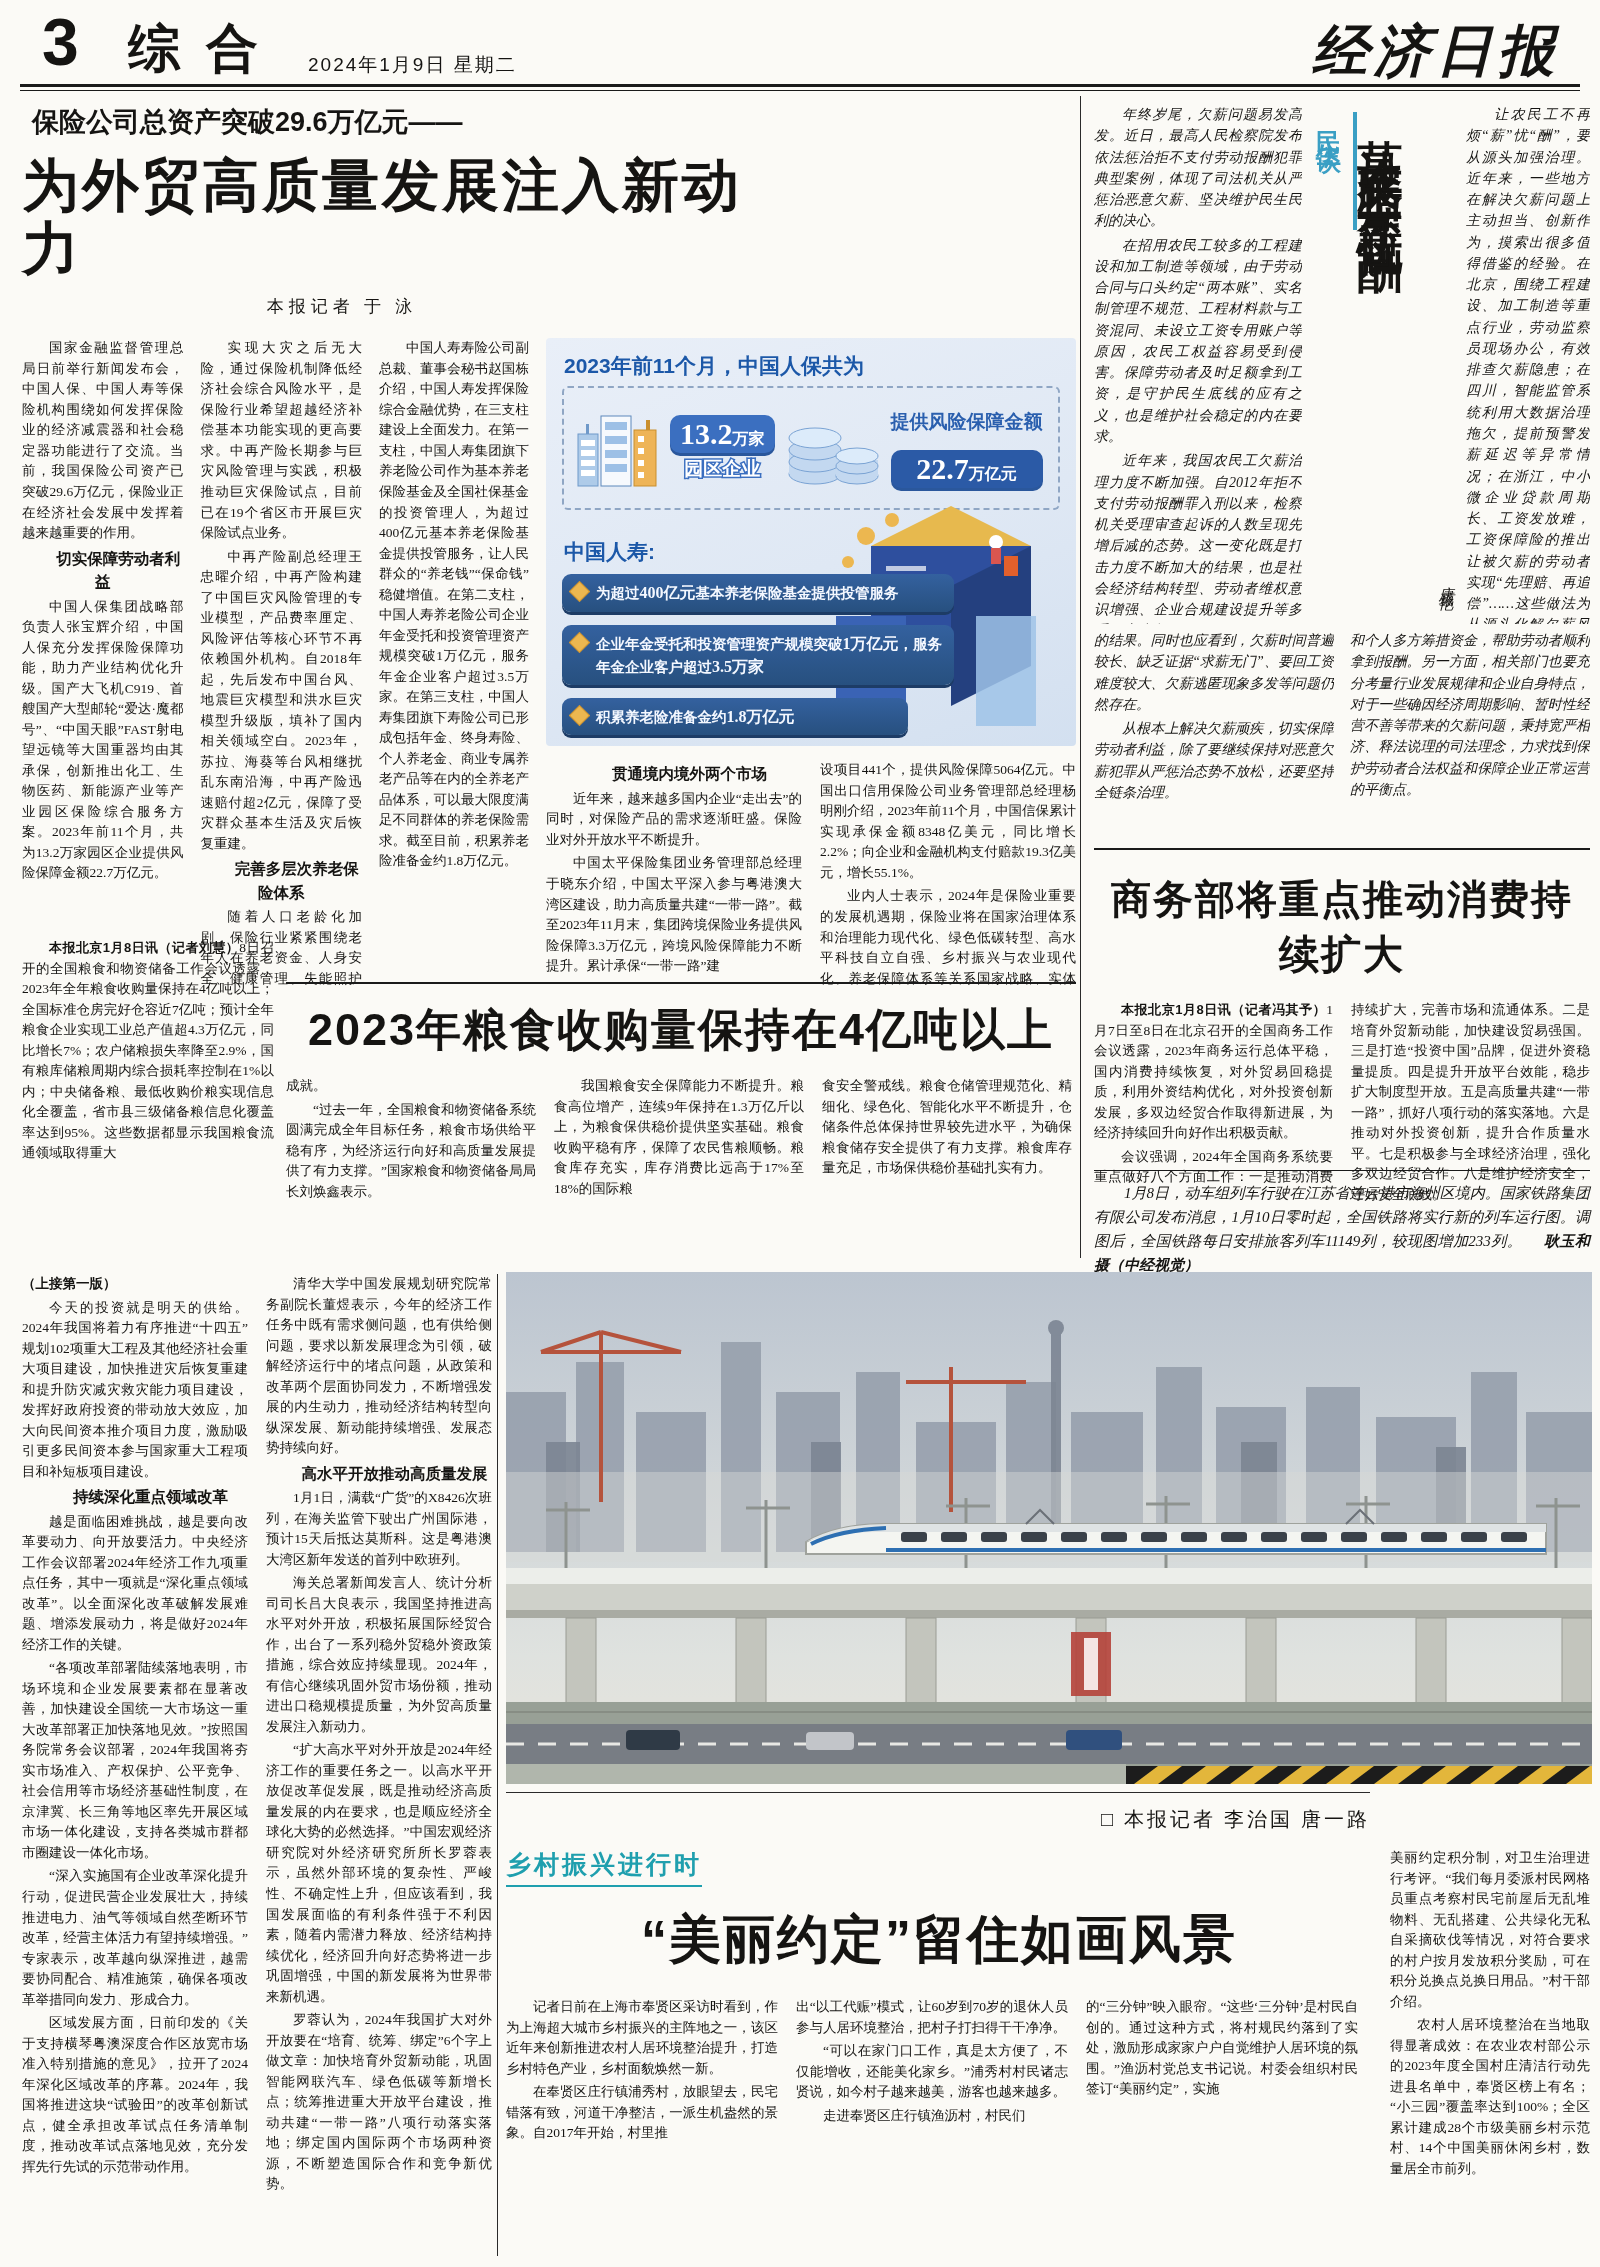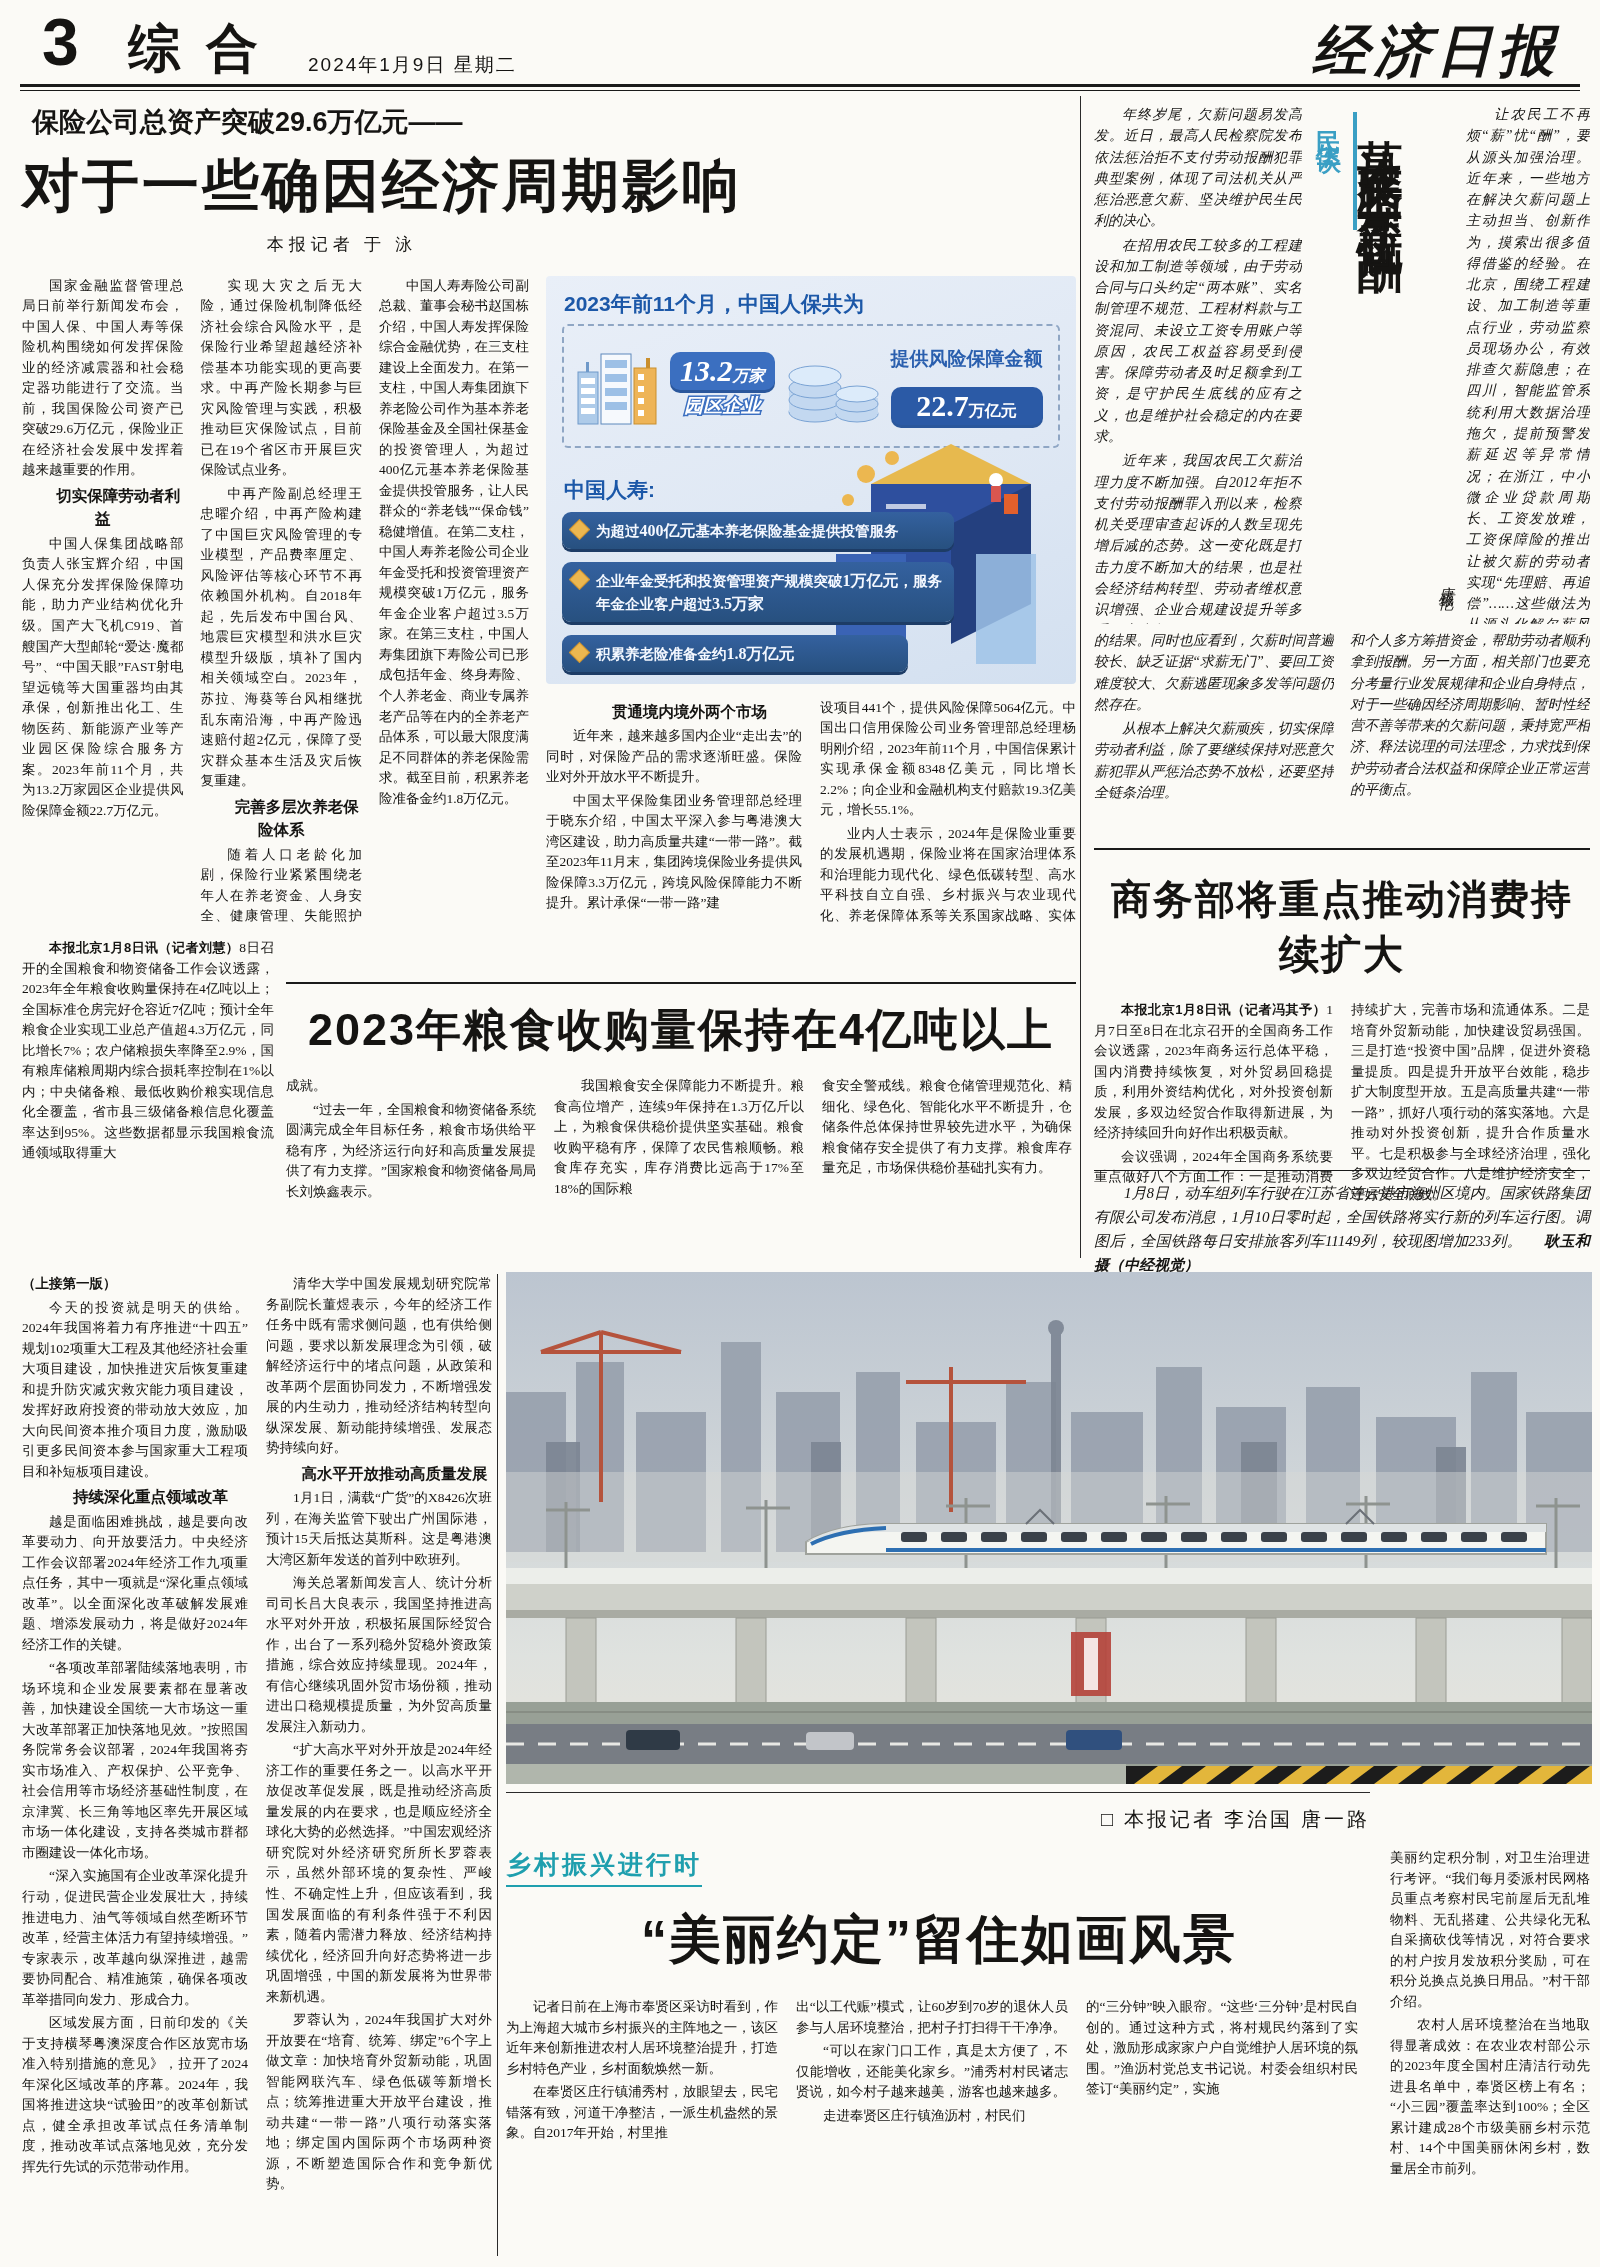--- a/index.html
+++ b/index.html
@@ -68,21 +68,21 @@
     <span class="abs pageno" style="left:42px;top:4px;">3</span>
     <span class="abs section" style="left:128px;top:14px;">综合</span>
     <span class="abs date" style="left:308px;top:52px;">2024年1月9日  星期二</span>
     <span id="logo" class="abs" style="right:40px;top:14px;font-family:'Liberation Serif',serif;">经济日报</span>
     <div class="abs" style="left:20px;top:84px;width:1560px;height:0;border-top:3px solid #1a1a1a;"></div>
     <div class="abs" style="left:20px;top:90px;width:1560px;height:0;border-top:1px solid #1a1a1a;"></div>
   </div>
 
   <div class="abs" style="left:22px;top:104px;width:1054px;height:858px;">
     <div id="main-kicker" class="sans" style="margin-left:10px;">保险公司总资产突破29.6万亿元——</div>
-    <div id="main-headline" class="sans" style="margin-top:14px;width:730px;">对于一些确因经济周期影响</div>
+    <div id="main-headline" class="sans" style="margin-top:14px;width:730px;">为外贸高质量发展注入新动力</div>
     <div id="main-byline" style="width:640px;margin-top:16px;">本报记者  于  泳</div>
 
     <div class="colrow body-text just" style="margin-top:20px;gap:17px;height:650px;">
       <div style="width:170px;height:650px;overflow:hidden;">
         <p>国家金融监督管理总局日前举行新闻发布会，中国人保、中国人寿等保险机构围绕如何发挥保险业的经济减震器和社会稳定器功能进行了交流。当前，我国保险公司资产已突破29.6万亿元，保险业正在经济社会发展中发挥着越来越重要的作用。</p>
         <p class="subhead">切实保障劳动者利益</p>
         <p>中国人保集团战略部负责人张宝辉介绍，中国人保充分发挥保险保障功能，助力产业结构优化升级。国产大飞机C919、首艘国产大型邮轮“爱达·魔都号”、“中国天眼”FAST射电望远镜等大国重器均由其承保，创新推出化工、生物医药、新能源产业等产业园区保险综合服务方案。2023年前11个月，共为13.2万家园区企业提供风险保障金额22.7万亿元。</p>
       </div>
       <div style="width:170px;height:650px;overflow:hidden;">
         <p>实现大灾之后无大险，通过保险机制降低经济社会综合风险水平，是保险行业希望超越经济补偿基本功能实现的更高要求。中再产险长期参与巨灾风险管理与实践，积极推动巨灾保险试点，目前已在19个省区市开展巨灾保险试点业务。</p>
@@ -111,21 +111,21 @@
                 <rect x="31" y="32" width="22" height="8" fill="#9dc0e6"></rect>
               <rect x="31" y="46" width="22" height="8" fill="#9dc0e6"></rect>
                 <rect x="31" y="60" width="22" height="8" fill="#9dc0e6"></rect>
               <rect x="60" y="26" width="22" height="56" fill="#eeb457" stroke="#c98f2e"></rect>
               <rect x="64" y="32" width="6" height="6" fill="#fff"></rect>
                 <rect x="64" y="44" width="6" height="6" fill="#fff"></rect>
               <rect x="64" y="56" width="6" height="6" fill="#fff"></rect>
                 <rect x="64" y="68" width="6" height="6" fill="#fff"></rect>
               <rect x="72" y="16" width="4" height="10" fill="#c98f2e"></rect>
             </svg>
-            <div style="text-align:center;font-style:italic;">
+            <div style="text-align:center;">
               <div class="bigstat">
                 <span class="n">13.2</span><span class="u">万家</span>
               </div>
               <div class="outline-blue" style="margin-top:3px;">园区企业</div>
             </div>
             <svg width="96" height="88" viewBox="0 0 96 88">
               <g stroke="#7aa3d4" fill="#c3d8f0">
                 <ellipse cx="30" cy="70" rx="26" ry="10"></ellipse>
                   <rect x="4" y="46" width="52" height="24" fill="#c3d8f0" stroke="none"></rect>
                 <ellipse cx="30" cy="58" rx="26" ry="10"></ellipse>

